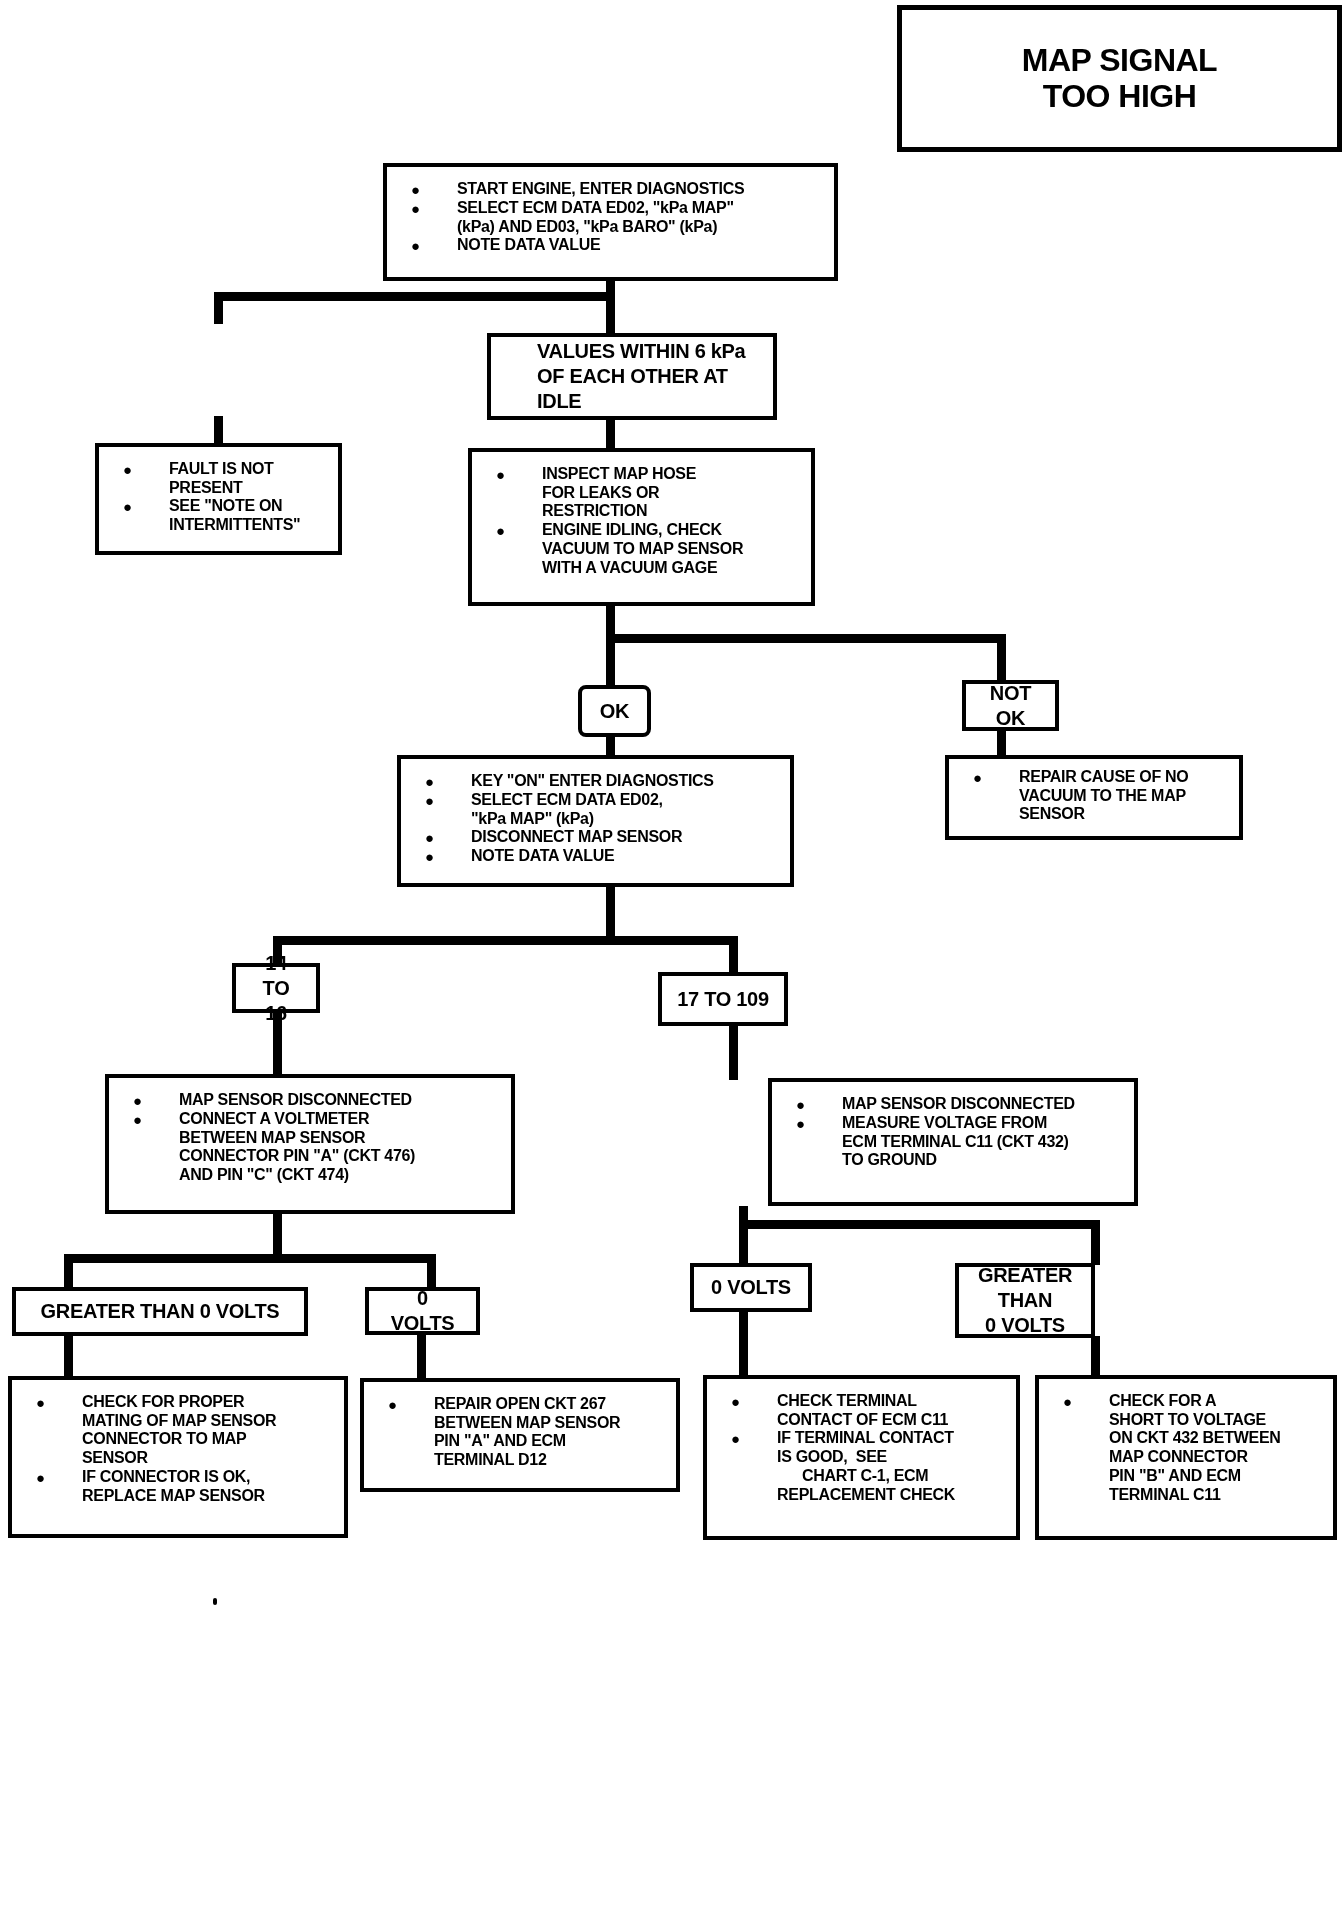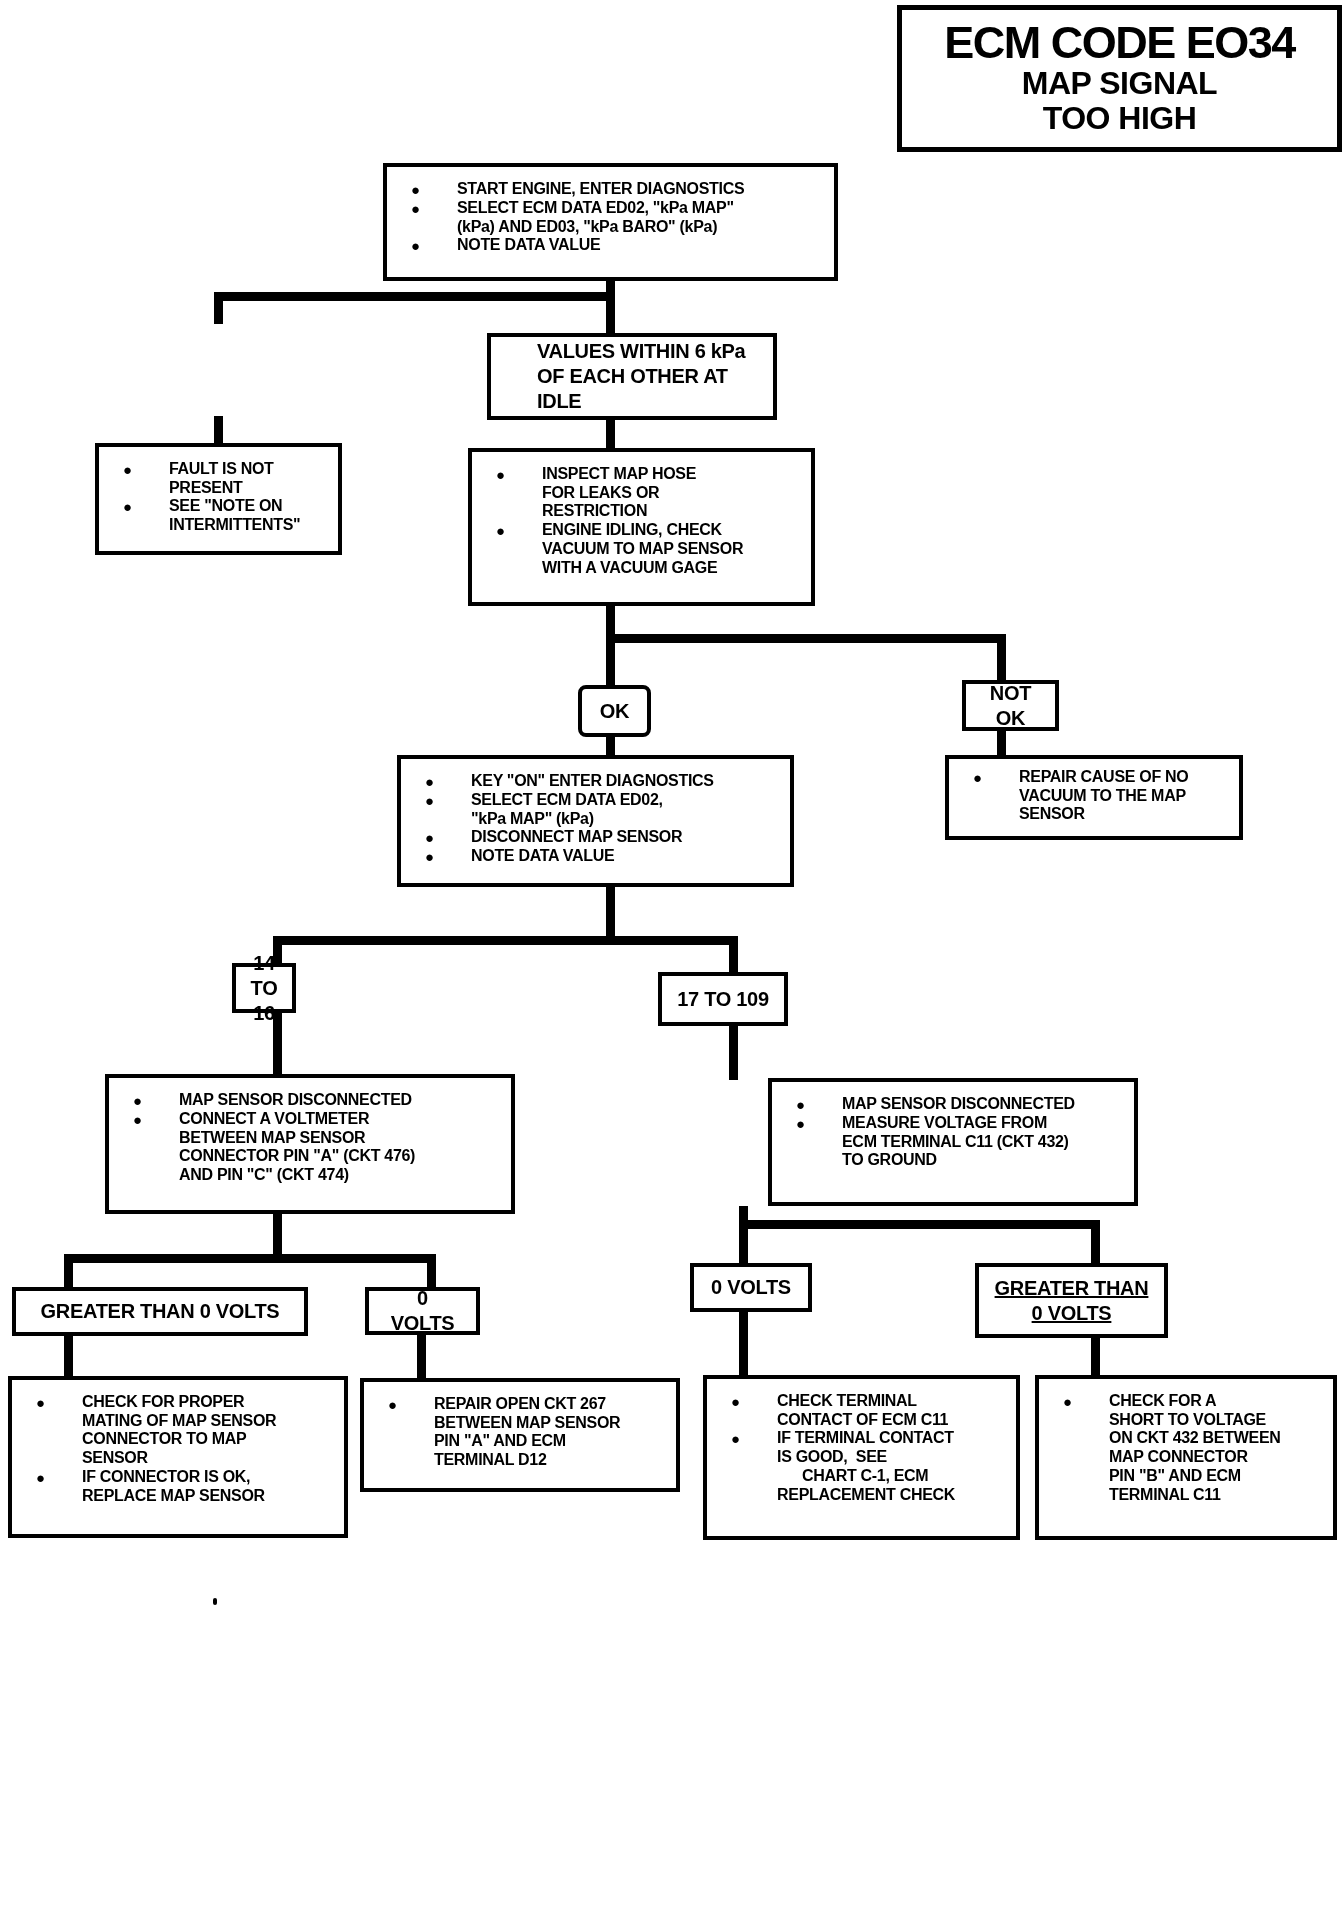--- a/index.html
+++ b/index.html
@@ -28,44 +28,43 @@
 
   #bx-start{left:383px;top:163px;width:455px;min-height:118px;}
   #bx-values-greater{left:83px;top:322px;width:293px;height:96px;}
   #bx-fault{left:95px;top:443px;width:247px;min-height:112px;}
   #bx-values-within{left:487px;top:333px;width:290px;height:87px;padding-left:46px;}
   #bx-inspect{left:468px;top:448px;width:347px;min-height:158px;}
   #bx-ok{left:578px;top:685px;width:73px;height:52px;border-radius:8px;}
   #bx-notok{left:962px;top:680px;width:97px;height:51px;}
   #bx-keyon{left:397px;top:755px;width:397px;min-height:132px;}
   #bx-repair-vacuum{left:945px;top:755px;width:298px;min-height:85px;padding-top:9px;padding-bottom:4px;}
-  #bx-1416{left:232px;top:963px;width:64px;height:50px;}
+  #bx-1416{left:232px;top:963px;width:88px;height:50px;}
   #bx-17109{left:658px;top:972px;width:130px;height:54px;}
   #bx-voltmeter{left:105px;top:1074px;width:410px;min-height:140px;}
   #bx-measure{left:768px;top:1078px;width:370px;min-height:128px;}
   #bx-gt0-left{left:12px;top:1287px;width:296px;height:49px;}
   #bx-0-left{left:365px;top:1287px;width:115px;height:48px;}
   #bx-0-right{left:690px;top:1263px;width:122px;height:49px;}
-  #bx-gt0-right{left:975px;top:1263px;width:193px;height:75px;text-decoration:underline;}
+  #bx-gt0-right{left:955px;top:1263px;width:140px;height:75px;}
   #bx-mating{left:8px;top:1376px;width:340px;min-height:162px;}
   #bx-repair476{left:360px;top:1378px;width:320px;min-height:114px;}
   #bx-terminal{left:703px;top:1375px;width:317px;min-height:165px;}
   #bx-short{left:1035px;top:1375px;width:302px;min-height:165px;}
 
   #footer-note{position:absolute;left:52px;top:1876px;width:1070px;
                font-weight:700;font-size:23px;letter-spacing:-0.4px;white-space:nowrap;}
   #speck{position:absolute;left:213px;top:1598px;width:4px;height:7px;background:#000;border-radius:2px;}
 </style>
 </head>
 <body>
 
 <div id="page">
 
   <div class="box" id="bx-title">
-    <div id="title-l1">ECM CODE EO34</div>
     <div id="title-l2">MAP SIGNAL</div>
     <div id="title-l3">TOO HIGH</div>
   </div>
 
   <div class="ln" style="left:606px;top:278px;width:9px;height:58px"></div>
   <div class="ln" style="left:214px;top:292px;width:401px;height:9px"></div>
   <div class="ln" style="left:214px;top:292px;width:9px;height:32px"></div>
   <div class="ln" style="left:214px;top:416px;width:9px;height:29px"></div>
   <div class="ln" style="left:606px;top:418px;width:9px;height:32px"></div>
   <div class="ln" style="left:606px;top:604px;width:9px;height:38px"></div>

